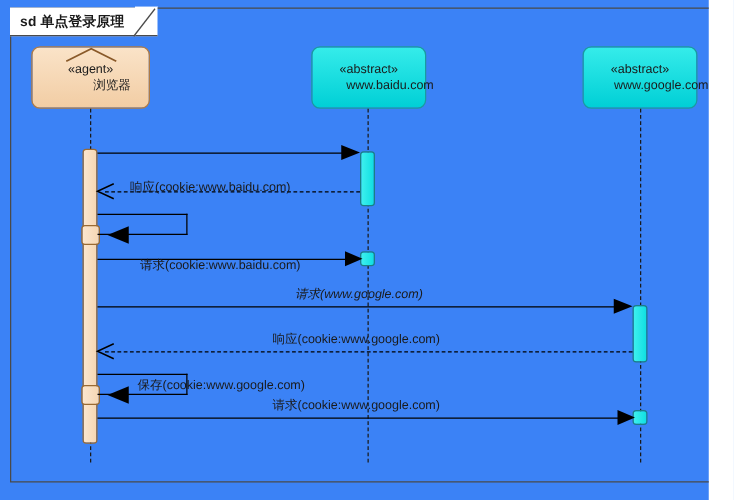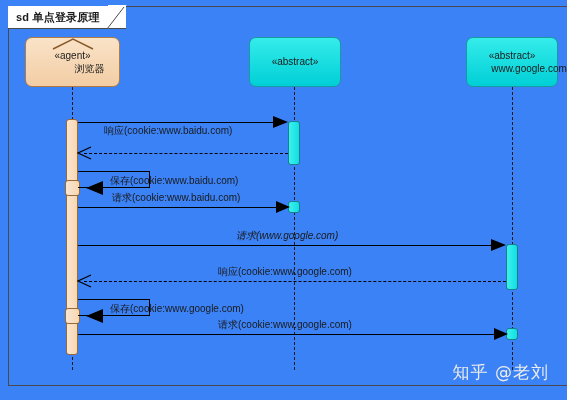--- a/index.html
+++ b/index.html
@@ -182,20 +182,21 @@
   <div class="head agent" style="left:25px; top:37px; width:95px; height:50px;">
     <svg class="roof" width="44" height="14">
       <polyline points="2,12 22,2 42,12" fill="none" stroke="#8a5a2a" stroke-width="1.4"></polyline>
     </svg>
     <div class="stereo">«agent»</div>
     <div class="head-name">浏览器</div>
   </div>
 
   <div class="head abstract" style="left:249px; top:37px; width:92px; height:50px;">
     <div class="stereo">«abstract»</div>
+    <div class="head-name">www.baidu.com</div>
   </div>
 
   <div class="head abstract" style="left:466px; top:37px; width:92px; height:50px;">
     <div class="stereo">«abstract»</div>
     <div class="head-name">www.google.com</div>
   </div>
 
   <div class="lifeline" style="left:72px; top:87px; height:283px;"></div>
   <div class="lifeline" style="left:294px; top:87px; height:283px;"></div>
   <div class="lifeline" style="left:512px; top:87px; height:283px;"></div>
@@ -212,33 +213,32 @@
 
   <div class="msg-line" style="left:78px; top:122px; width:204px;"></div>
   <svg class="arrow-svg" style="left:272px; top:114px;" width="18" height="17">
     <polygon points="1,2 16,8 1,14" fill="#000000"></polygon>
   </svg>
 
   <div class="msg-line dashed" style="left:84px; top:153px; width:204px;"></div>
   <svg class="arrow-svg" style="left:76px; top:145px;" width="18" height="17">
     <polyline points="15,2 2,8 15,14" fill="none" stroke="#000000" stroke-width="1.2"></polyline>
   </svg>
-  <div class="msg-label" style="left:104px; top:126px;text-align:right;">响应(cookie:www.baidu.com)</div>
+  <div class="msg-label" style="left:104px; top:146px;text-align:right;">响应(cookie:www.baidu.com)</div>
 
   <div class="self-msg" style="left:78px; top:171px; width:72px; height:17px;"></div>
   <svg class="arrow-svg" style="left:82px; top:180px;" width="22" height="17">
     <polygon points="21,1 4,8 21,15" fill="#000000"></polygon>
   </svg>
-  <div class="msg-label" style="left:110px; top:176px;">保存(cookie:www.baidu.com)</div>
 
   <div class="msg-line" style="left:78px; top:207px; width:207px;"></div>
   <svg class="arrow-svg" style="left:275px; top:199px;" width="18" height="17">
     <polygon points="1,2 15,8 1,14" fill="#000000"></polygon>
   </svg>
-  <div class="msg-label" style="left:112px; top:193px;">请求(cookie:www.baidu.com)</div>
+  <div class="msg-label" style="left:112px; top:208px;">请求(cookie:www.baidu.com)</div>
 
   <div class="msg-line" style="left:78px; top:245px; width:422px;"></div>
   <svg class="arrow-svg" style="left:490px; top:237px;" width="18" height="17">
     <polygon points="1,2 16,8 1,14" fill="#000000"></polygon>
   </svg>
   <div class="msg-label" style="left:236px; top:231px;font-style:italic;">请求(www.google.com)</div>
 
   <div class="msg-line dashed" style="left:84px; top:281px; width:422px;"></div>
   <svg class="arrow-svg" style="left:76px; top:273px;" width="18" height="17">
     <polyline points="15,2 2,8 15,14" fill="none" stroke="#000000" stroke-width="1.2"></polyline>
@@ -250,15 +250,14 @@
     <polygon points="21,1 4,8 21,15" fill="#000000"></polygon>
   </svg>
   <div class="msg-label" style="left:110px; top:304px;">保存(cookie:www.google.com)</div>
 
   <div class="msg-line" style="left:78px; top:334px; width:425px;"></div>
   <svg class="arrow-svg" style="left:493px; top:326px;" width="18" height="17">
     <polygon points="1,2 15,8 1,14" fill="#000000"></polygon>
   </svg>
   <div class="msg-label" style="left:218px; top:320px;">请求(cookie:www.google.com)</div>
 
-  <div class="watermark">知乎 @老刘</div>
 
 </div>
 
 </body></html>

